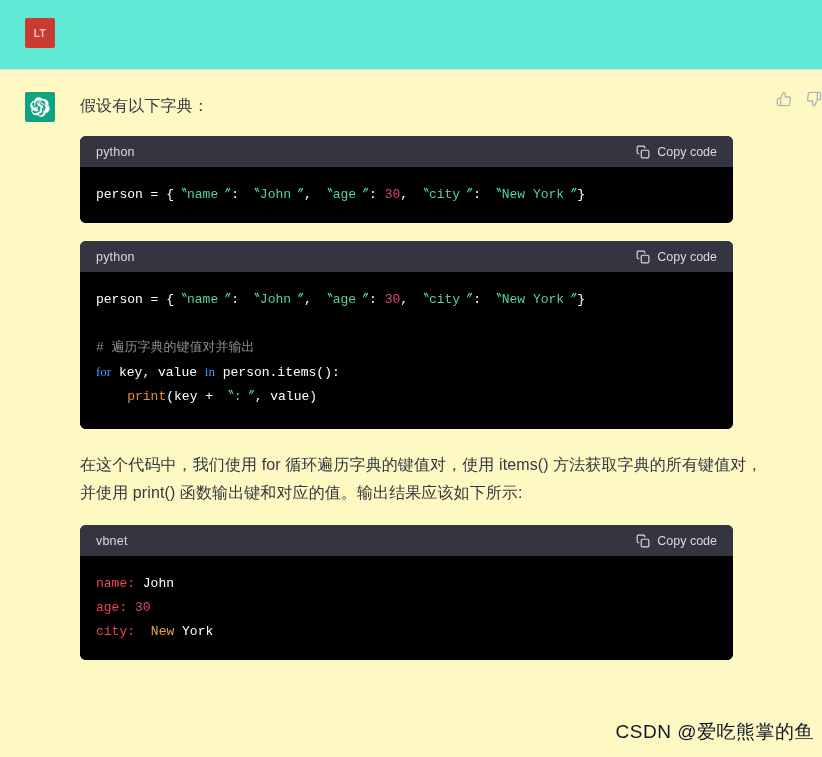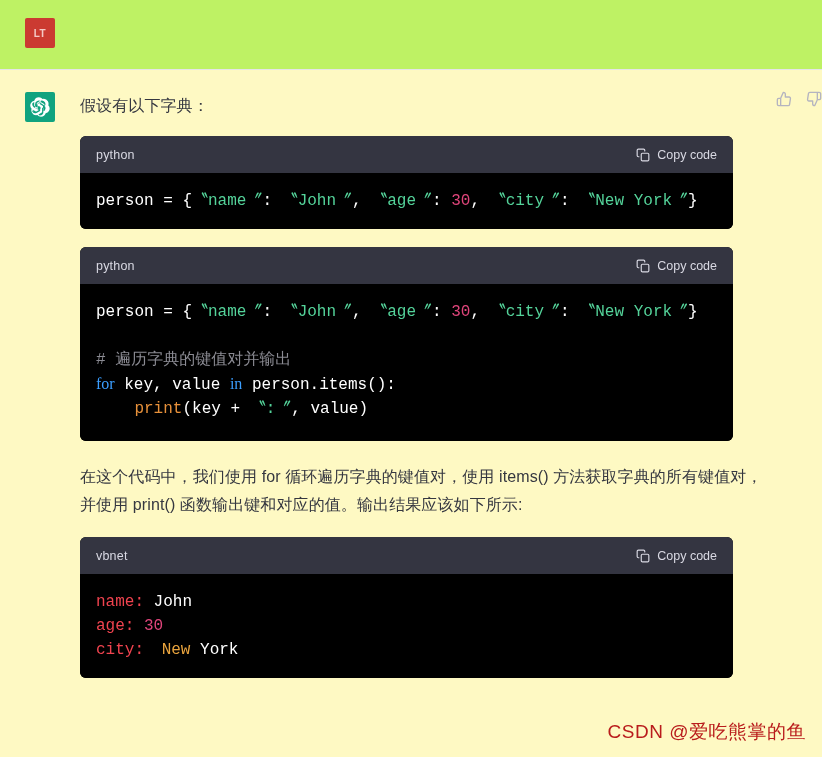--- a/index.html
+++ b/index.html
@@ -23,21 +23,21 @@
     overflow: hidden;
   }
 
   
   .msg-row {
     display: flex;
     align-items: flex-start;
     box-sizing: border-box;
   }
   .msg-row.user {
-    background: #bef264;
+    background: #5eead4;
     border-bottom: 1px solid #e5e5e6;
     padding: 18px 0 17px 0;
     min-height: 70px;
   }
   .msg-row.assistant {
     background: #fef9c3;
     padding: 22px 0 0 0;
     min-height: 687px;
   }
 
@@ -119,21 +119,21 @@
   
   .codeblock {
     border-radius: 6px;
     overflow: hidden;
     margin: 0 0 18px 0;
     width: 653px;
     background: #000000;
   }
   .code-head {
     background: #343541;
-    height: 37px;
+    height: 31px;
     display: flex;
     align-items: center;
     justify-content: space-between;
     padding: 0 16px;
     box-sizing: border-box;
   }
   .code-lang {
     color: #d9d9e3;
     font-size: 12.5px;
     letter-spacing: 0.2px;
@@ -145,21 +145,21 @@
     color: #d9d9e3;
     font-size: 12.5px;
     cursor: pointer;
   }
   .copy-btn svg { display: block; }
 
   .code-body {
     background: #000000;
     padding: 16px 16px 16px 16px;
     font-family: "Liberation Mono", "DejaVu Sans Mono", monospace;
-    font-size: 16px;
+    font-size: 13px;
     line-height: 24px;
     color: #ffffff;
     white-space: pre;
     overflow: hidden;
   }
   .code-body.tall { padding-bottom: 20px; }
 
   
   .tok-plain { color: #ffffff; }
   .tok-str   { color: #54d39a; }
@@ -167,24 +167,24 @@
   .tok-kw    { color: #3b9eff; font-family: Liberation Serif, serif; }
   .tok-fn    { color: #e8913a; }
   .tok-com   { color: #8b8b93; }
   .tok-key   { color: #f0434f; }
   .tok-num2  { color: #e0457b; }
   .tok-org   { color: #e8a33d; margin-left: 8px; }
 
   
   .watermark {
     position: absolute;
-    right: 16px;
+    right: 8px;
     bottom: 12px;
     font-size: 19px;
-    color: #b91c1c;
+    color: #0f172a;
     letter-spacing: 0.5px;
     pointer-events: none;
     mix-blend-mode: normal;
   }
 </style>
 </head>
 <body>
 
 <div class="page">
 

